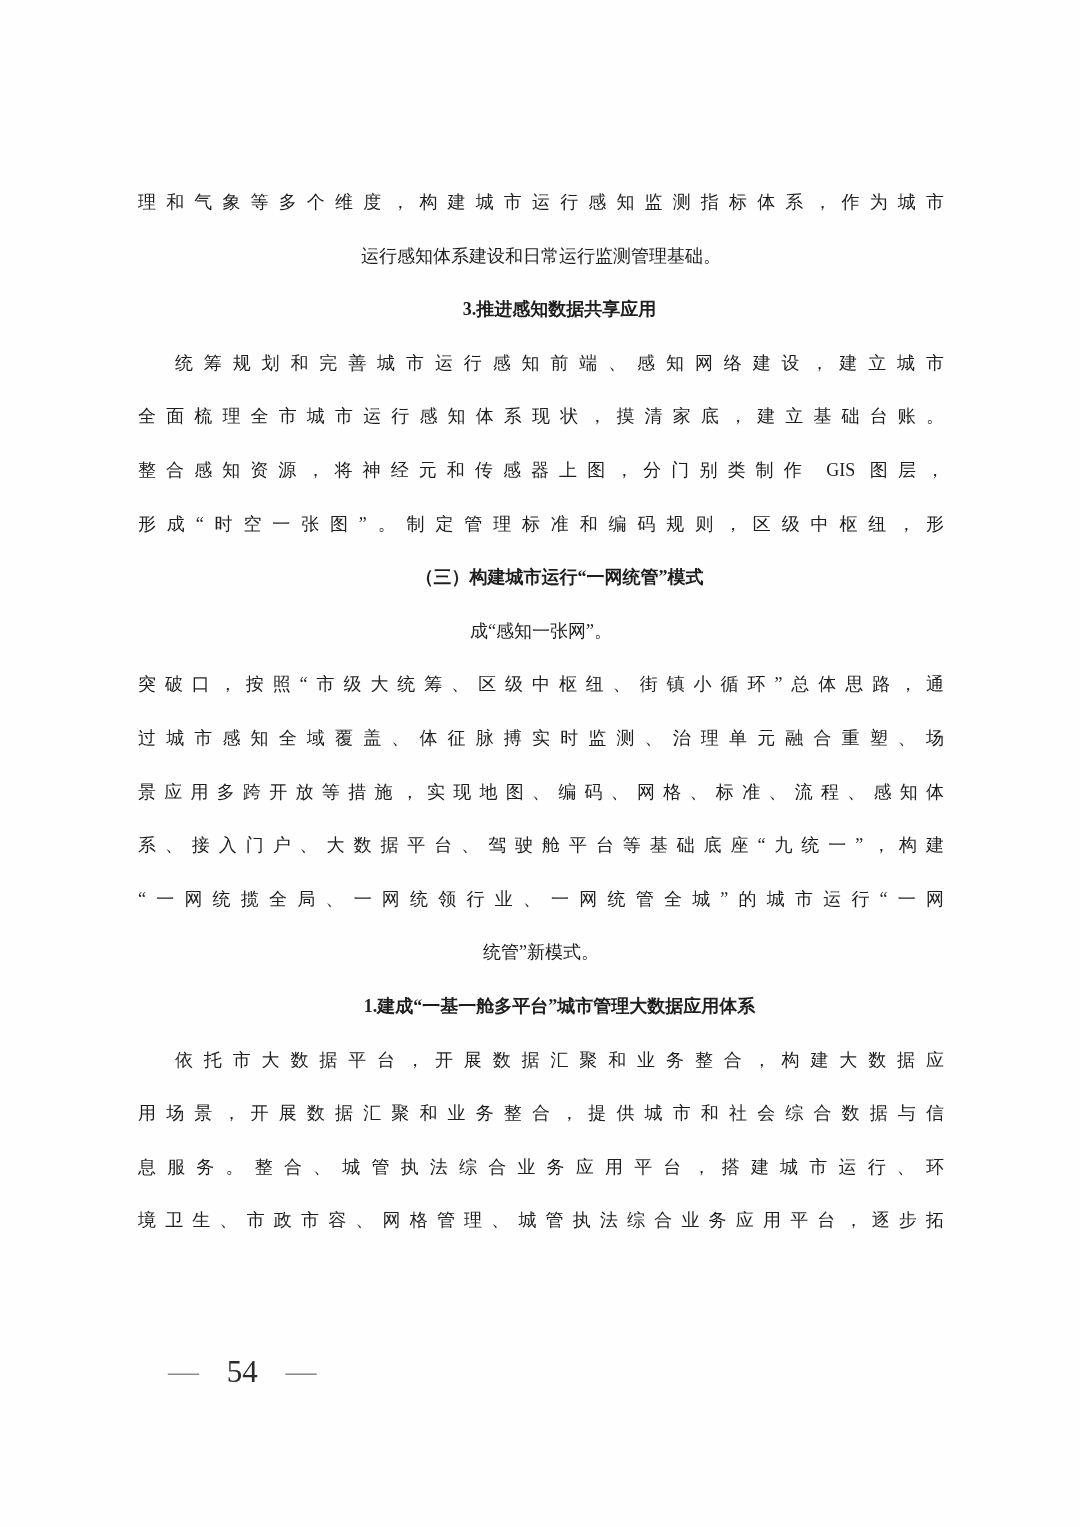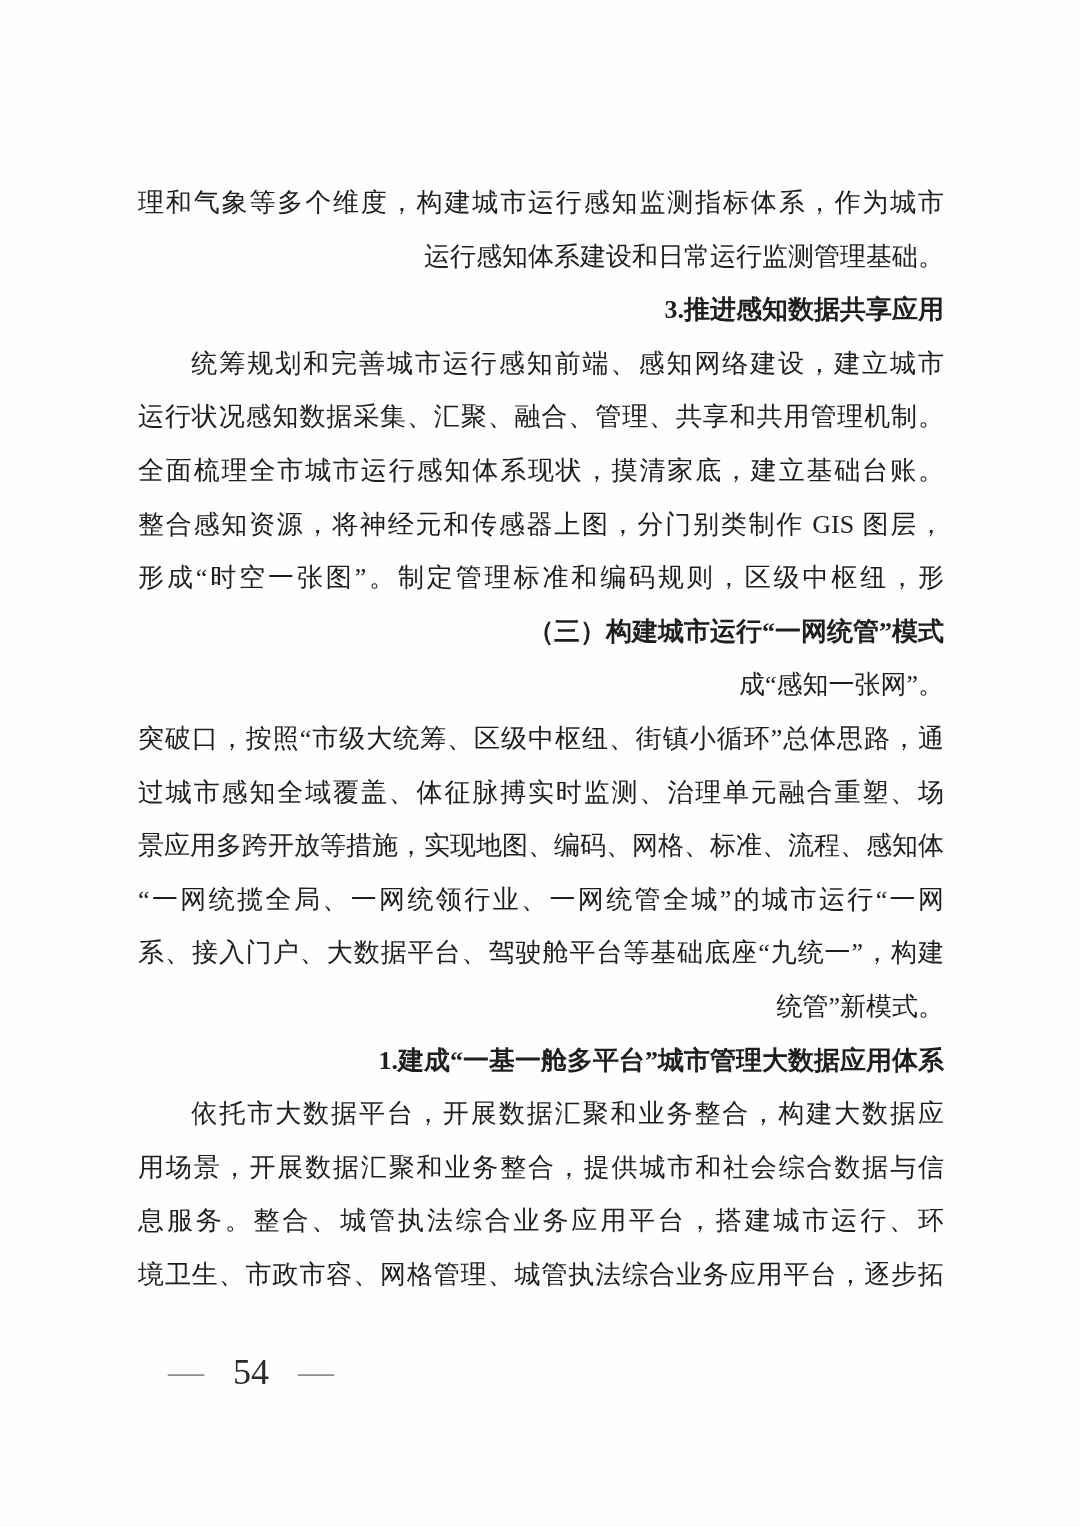--- a/index.html
+++ b/index.html
@@ -17,27 +17,27 @@
     height: 1527px;
     background: #fefefe;
     font-family: "Liberation Serif", serif;
   }
   .content {
     position: absolute;
     left: 138px;
     top: 176px;
     width: 806px;
     color: #1e1e1e;
-    font-size: 26px;
+    font-size: 18px;
   }
   .line {
     height: 53.6px;
     line-height: 53.6px;
     overflow: hidden;
-    text-align: right;
+    text-align: center;
   }
   .line.fill {
     text-align: justify;
     text-align-last: justify;
     text-justify: inter-character;
   }
   .line.indent {
     text-indent: 2.05em;
   }
   .line.body {
@@ -48,52 +48,51 @@
   }
   .line.kaiti-bold {
     font-weight: 700;
   }
   .footer {
     position: absolute;
     left: 168px;
     top: 1352px;
     height: 40px;
     line-height: 40px;
-    font-size: 36px;
+    font-size: 31px;
     white-space: nowrap;
   }
   .footer .dash {
     color: #8d8d8d;
     letter-spacing: 0;
   }
   .footer .pagenum {
     color: #2a2a2a;
     margin: 0 20px;
   }
 </style>
 </head>
 <body>
 
 <div class="page">
   <div class="content" id="content">
       <div class="line body fill">理和气象等多个维度，构建城市运行感知监测指标体系，作为城市</div>
       <div class="line body">运行感知体系建设和日常运行监测管理基础。</div>
       <div class="line kaiti indent">3.推进感知数据共享应用</div>
       <div class="line body indent fill">统筹规划和完善城市运行感知前端、感知网络建设，建立城市</div>
-      <div class="line body fill">运行状况感知数据采集、汇聚、融合、管理、共享和共用管理机制。</div>
       <div class="line body fill">全面梳理全市城市运行感知体系现状，摸清家底，建立基础台账。</div>
       <div class="line body fill">整合感知资源，将神经元和传感器上图，分门别类制作 GIS 图层，</div>
       <div class="line body fill">形成“时空一张图”。制定管理标准和编码规则，区级中枢纽，形</div>
       <div class="line kaiti-bold indent">（三）构建城市运行“一网统管”模式</div>
       <div class="line body">成“感知一张网”。</div>
       <div class="line body fill">突破口，按照“市级大统筹、区级中枢纽、街镇小循环”总体思路，通</div>
       <div class="line body fill">过城市感知全域覆盖、体征脉搏实时监测、治理单元融合重塑、场</div>
       <div class="line body fill">景应用多跨开放等措施，实现地图、编码、网格、标准、流程、感知体</div>
+      <div class="line body fill">系、接入门户、大数据平台、驾驶舱平台等基础底座“九统一”，构建</div>
       <div class="line body fill">“一网统揽全局、一网统领行业、一网统管全城”的城市运行“一网</div>
-      <div class="line body fill">系、接入门户、大数据平台、驾驶舱平台等基础底座“九统一”，构建</div>
       <div class="line body">统管”新模式。</div>
       <div class="line kaiti indent">1.建成“一基一舱多平台”城市管理大数据应用体系</div>
       <div class="line body indent fill">依托市大数据平台，开展数据汇聚和业务整合，构建大数据应</div>
       <div class="line body fill">用场景，开展数据汇聚和业务整合，提供城市和社会综合数据与信</div>
       <div class="line body fill">息服务。整合、城管执法综合业务应用平台，搭建城市运行、环</div>
       <div class="line body fill">境卫生、市政市容、网格管理、城管执法综合业务应用平台，逐步拓</div>
     </div>
   <div class="footer">
     <span class="dash">—</span>
     <span class="pagenum">54</span>

